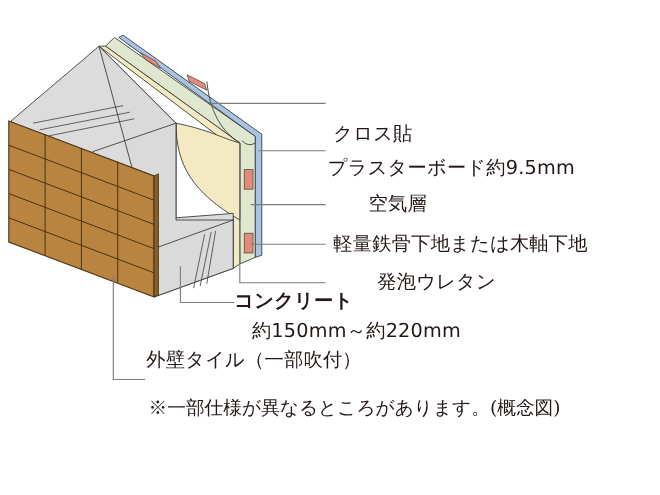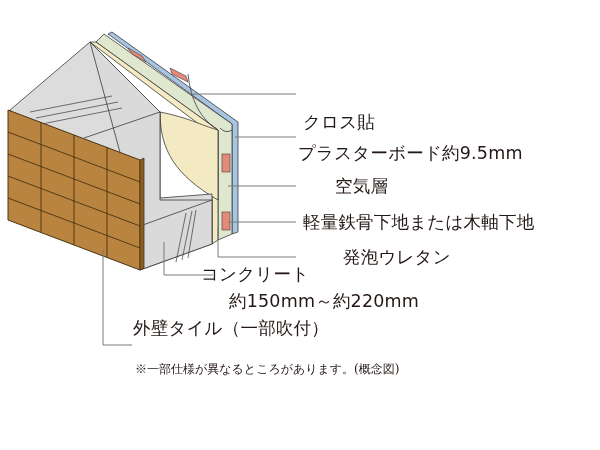--- a/index.html
+++ b/index.html
@@ -1,20 +1,20 @@
 <!DOCTYPE html>
 <html><head>
   <meta charset="utf-8">
   <style>
     html, body { margin: 0; padding: 0; background: #ffffff; }
     body { width: 600px; height: 450px; position: relative; overflow: hidden;
            font-family: "DejaVu Sans", "Liberation Sans", sans-serif; color: #231815; }
     #diagram { position: absolute; left: 0; top: 0; width: 600px; height: 450px; }
     .label { position: absolute; white-space: nowrap; font-size: 17.5px; line-height: 1; letter-spacing: 0.2px; }
-    .note { position: absolute; white-space: nowrap; font-family: "DejaVu Serif", "Liberation Serif", serif; font-size: 12px; line-height: 1; }
+    .note { position: absolute; white-space: nowrap; font-family: "DejaVu Serif", "Liberation Serif", serif; font-size: 17px; line-height: 1; }
   </style>
 </head>
 <body>
 
 <svg id="diagram" viewBox="0 0 600 450" xmlns="http://www.w3.org/2000/svg">
 
   <g>
     <polygon points="112,32 238,122 238,232 232,234 232,124 108,34" fill="#a7c4e3" stroke="#3a3a3a" stroke-width="0.8"></polygon>
   </g>
 
@@ -70,16 +70,16 @@
     <polyline points="164,242 164,275 213,275"></polyline>
     <polyline points="103,250 103,345 132,345"></polyline>
   </g>
 </svg>
 
 <div class="label" style="left:303px; top:84px;margin-top:30px;">クロス貼</div>
 <div class="label" style="left:298px; top:145px;">プラスターボード約9.5mm</div>
 <div class="label" style="left:303px; top:178px;margin-left:32px;">空気層</div>
 <div class="label" style="left:303px; top:214px;">軽量鉄骨下地または木軸下地</div>
 <div class="label" style="left:303px; top:249px;margin-left:40px;">発泡ウレタン</div>
-<div class="label" style="left:201px; top:266px;">コンクリート</div>
+<div class="label" style="left:213px; top:266px;font-weight:bold;">コンクリート</div>
 <div class="label" style="left:229px; top:293px;">約150mm～約220mm</div>
 <div class="label" style="left:133px; top:320px;text-align:center;">外壁タイル（一部吹付）</div>
 <div class="note" style="left:135px; top:363px;">※一部仕様が異なるところがあります。(概念図)</div>
 
 </body></html>

